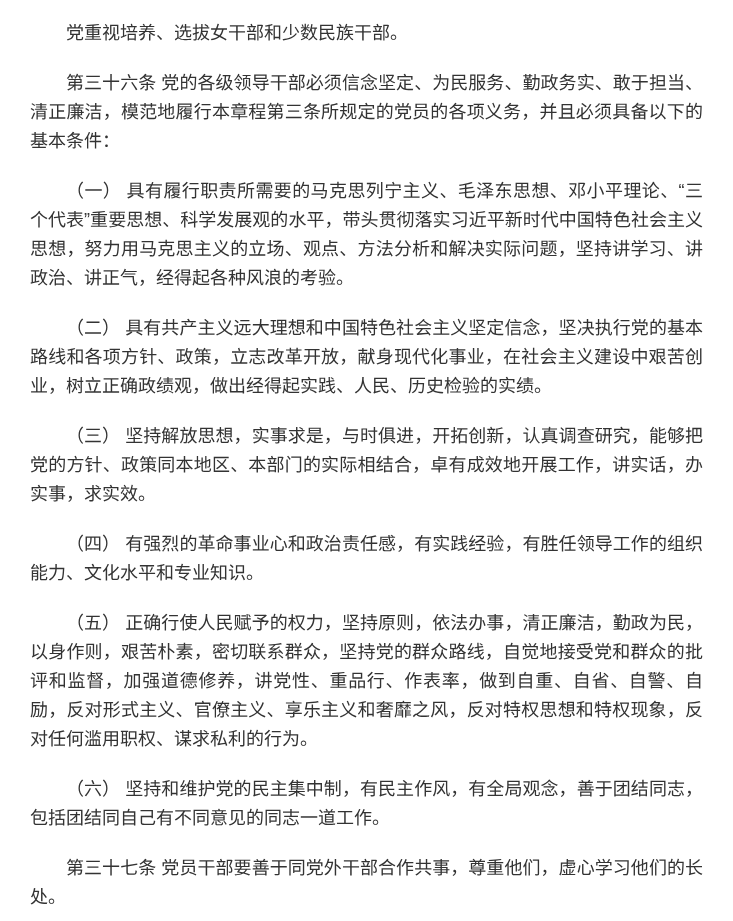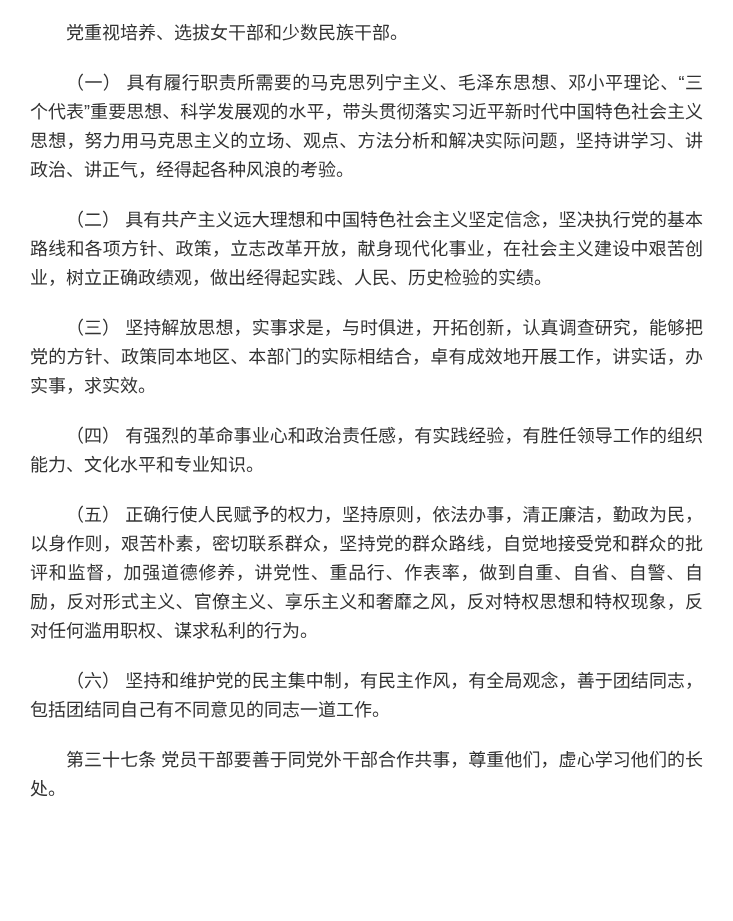--- a/index.html
+++ b/index.html
@@ -33,20 +33,21 @@
   }
   .doc-page p:last-child {
     margin-bottom: 8px;
   }
 </style>
 </head>
 <body>
 
 <div class="doc-page">
   <p>党重视培养、选拔女干部和少数民族干部。</p>
+  <p>第三十六条 党的各级领导干部必须信念坚定、为民服务、勤政务实、敢于担当、清正廉洁，模范地履行本章程第三条所规定的党员的各项义务，并且必须具备以下的基本条件：</p>
   <p>（一） 具有履行职责所需要的马克思列宁主义、毛泽东思想、邓小平理论、“三个代表”重要思想、科学发展观的水平，带头贯彻落实习近平新时代中国特色社会主义思想，努力用马克思主义的立场、观点、方法分析和解决实际问题，坚持讲学习、讲政治、讲正气，经得起各种风浪的考验。</p>
   <p>（二） 具有共产主义远大理想和中国特色社会主义坚定信念，坚决执行党的基本路线和各项方针、政策，立志改革开放，献身现代化事业，在社会主义建设中艰苦创业，树立正确政绩观，做出经得起实践、人民、历史检验的实绩。</p>
   <p>（三） 坚持解放思想，实事求是，与时俱进，开拓创新，认真调查研究，能够把党的方针、政策同本地区、本部门的实际相结合，卓有成效地开展工作，讲实话，办实事，求实效。</p>
   <p>（四） 有强烈的革命事业心和政治责任感，有实践经验，有胜任领导工作的组织能力、文化水平和专业知识。</p>
   <p>（五） 正确行使人民赋予的权力，坚持原则，依法办事，清正廉洁，勤政为民，以身作则，艰苦朴素，密切联系群众，坚持党的群众路线，自觉地接受党和群众的批评和监督，加强道德修养，讲党性、重品行、作表率，做到自重、自省、自警、自励，反对形式主义、官僚主义、享乐主义和奢靡之风，反对特权思想和特权现象，反对任何滥用职权、谋求私利的行为。</p>
   <p>（六） 坚持和维护党的民主集中制，有民主作风，有全局观念，善于团结同志，包括团结同自己有不同意见的同志一道工作。</p>
   <p>第三十七条 党员干部要善于同党外干部合作共事，尊重他们，虚心学习他们的长处。</p>
 </div>
 
 </body></html>

